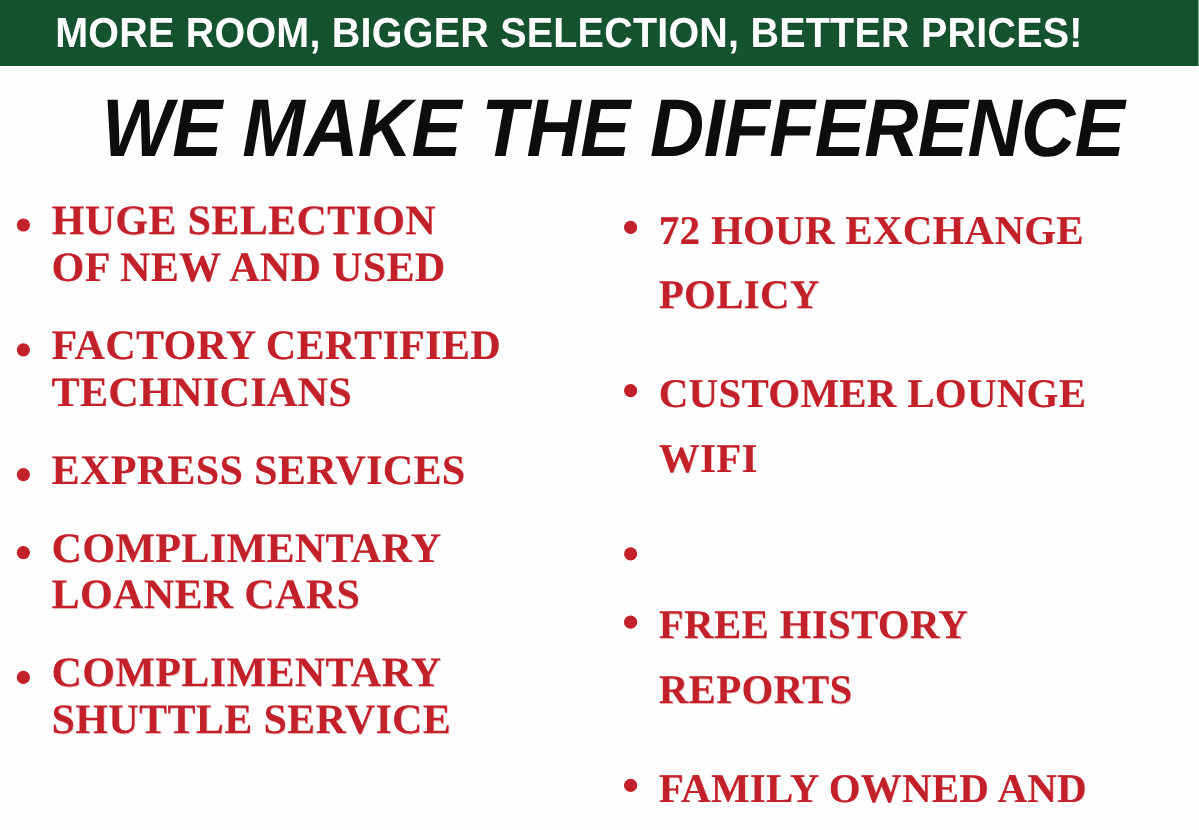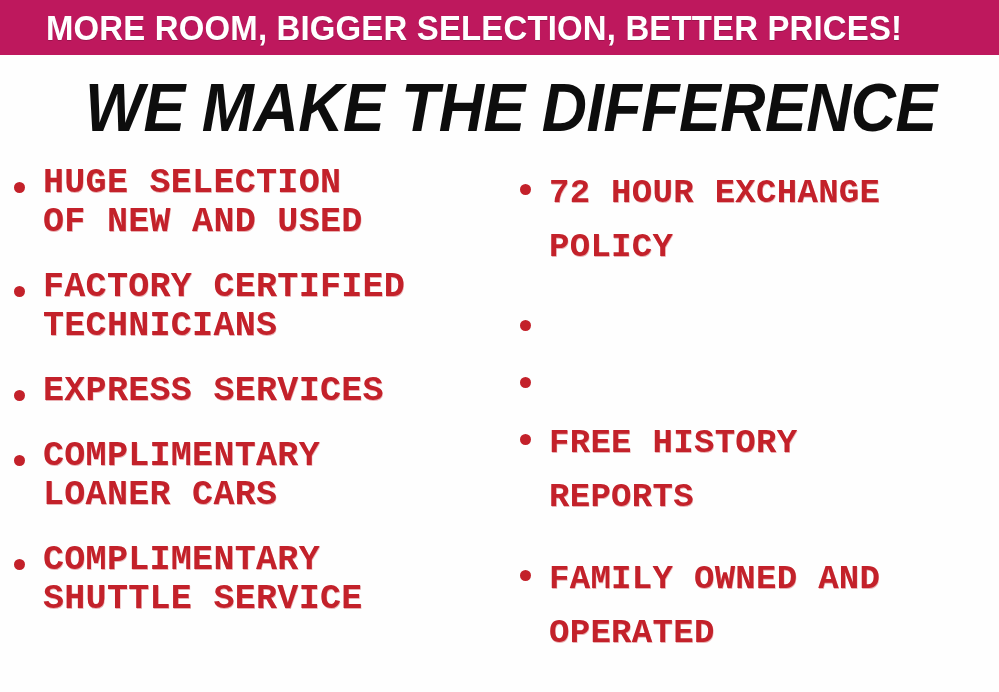--- a/index.html
+++ b/index.html
@@ -19,21 +19,21 @@
     overflow: hidden;
   }
 
   
   .top-banner {
     position: absolute;
     left: 0;
     top: 0;
     width: 999px;
     height: 55px;
-    background: #be185d;
+    background: #14532d;
     display: flex;
     align-items: center;
     box-sizing: border-box;
     padding-left: 46px;
   }
   .top-banner-text {
     color: #ffffff;
     font-family: "Liberation Sans", sans-serif;
     font-weight: bold;
     font-size: 35px;
@@ -105,21 +105,21 @@
     width: 11px;
     height: 11px;
     border-radius: 50%;
     background: #c3212a;
     margin-top: 18px;
     margin-right: 18px;
   }
 
   .bullet-label {
     color: #c3212a;
-    font-family: Liberation Mono, monospace;
+    font-family: Liberation Serif, serif;
     font-weight: bold;
     font-size: 35px;
     line-height: 39px;
     letter-spacing: 0.3px;
     text-transform: uppercase;
     white-space: pre-line;
     text-shadow: 0.5px 0.5px 0 rgba(195,33,42,0.35);
   }
   .col-right .bullet-label {
     font-size: 34px;
@@ -178,20 +178,22 @@
 
       <div class="bullet-item">
         <span class="bullet-dot"></span>
         <span class="bullet-label">72 HOUR EXCHANGE
 POLICY</span>
       </div>
 
 
       <div class="bullet-item">
         <span class="bullet-dot"></span>
+        <span class="bullet-label">CUSTOMER LOUNGE
+WIFI</span>
       </div>
 
       <div class="bullet-item">
         <span class="bullet-dot"></span>
       </div>
 
       <div class="bullet-item">
         <span class="bullet-dot"></span>
         <span class="bullet-label">FREE HISTORY
 REPORTS</span>

